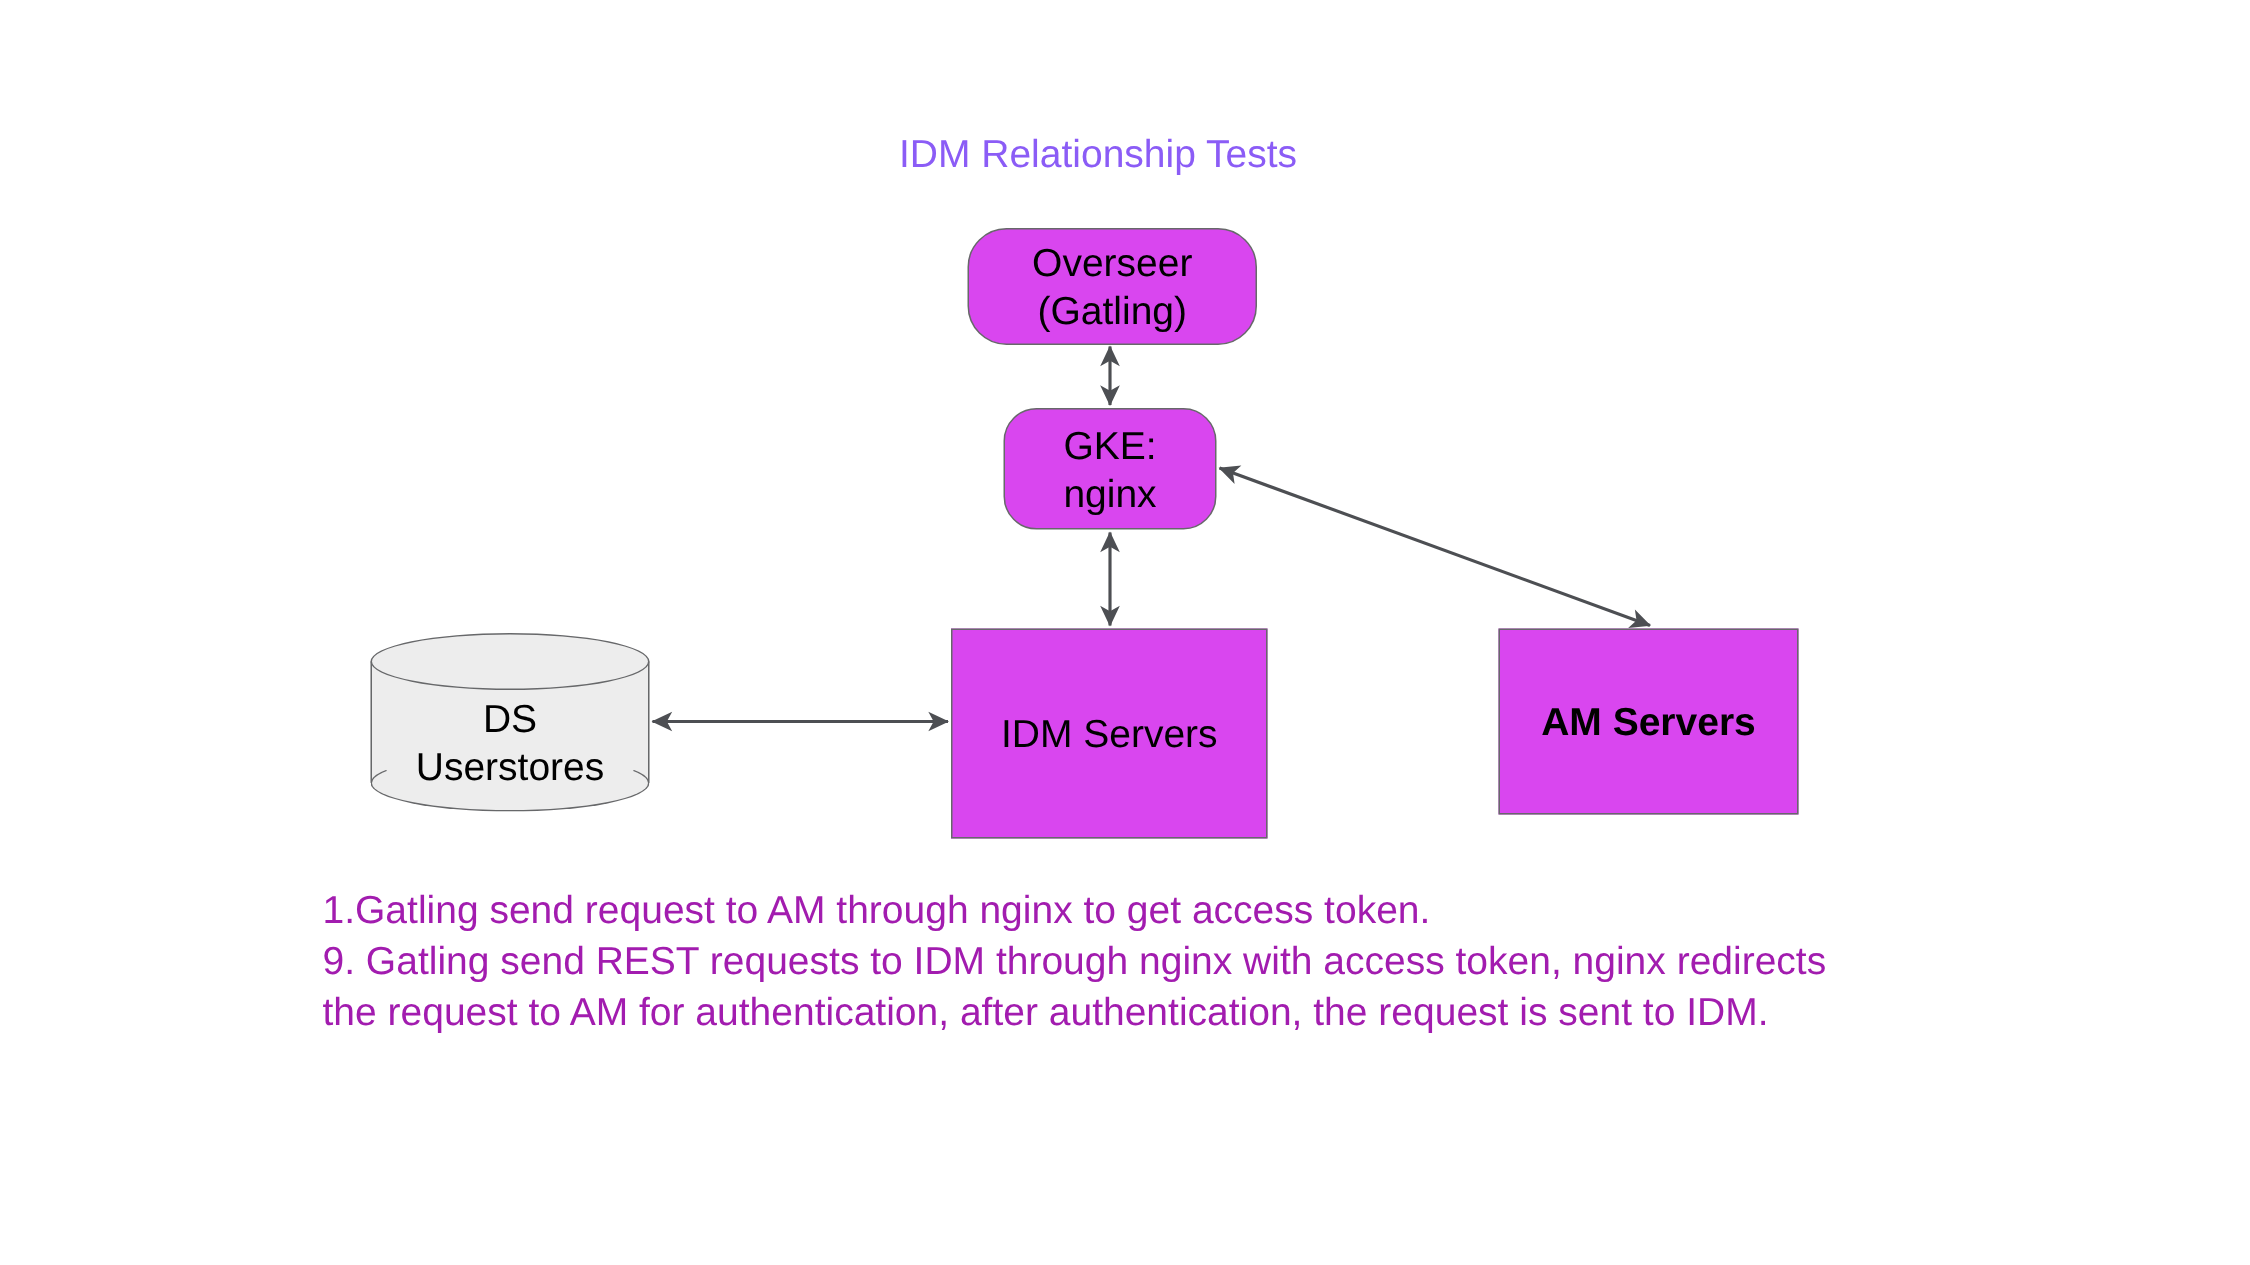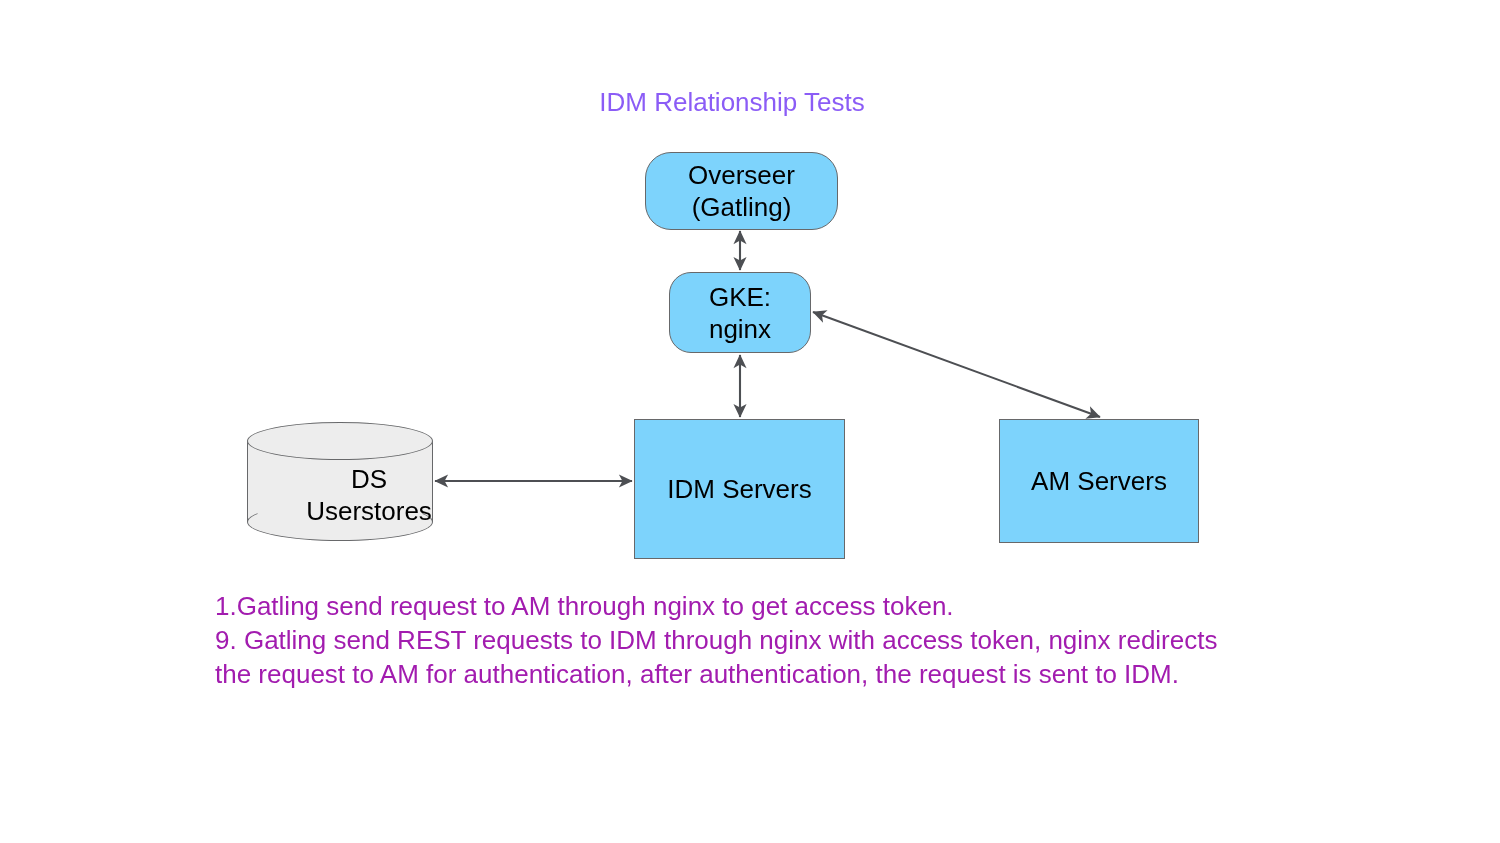--- a/index.html
+++ b/index.html
@@ -35,21 +35,21 @@
     font-size: 26px;
     line-height: 32px;
     color: #8b5cf6;
     white-space: nowrap;
   }
 
   
   .node {
     position: absolute;
     box-sizing: border-box;
-    background: #7dd3fc;
+    background: #d946ef;
     border: 1.6px solid #67686a;
     display: flex;
     align-items: center;
     justify-content: center;
     text-align: center;
     font-size: 26px;
     line-height: 32px;
     color: #000;
   }
   .node .node-label {
@@ -79,20 +79,21 @@
     width: 211px;
     height: 140px;
     border-radius: 0;
   }
   #node-am {
     left: 999px;
     top: 419px;
     width: 200px;
     height: 124px;
     border-radius: 0;
+    font-weight: bold;
   }
 
   
   #node-ds {
     position: absolute;
     left: 247px;
     top: 422px;
     width: 186px;
     height: 119px;
   }
@@ -136,21 +137,20 @@
     top: 26px;
     width: 100%;
     height: 93px;
     display: flex;
     align-items: center;
     justify-content: center;
     text-align: center;
     font-size: 26px;
     line-height: 32px;
     white-space: pre-line;
-    padding-left: 29px;
   }
 
   
   #arrows {
     position: absolute;
     left: 0;
     top: 0;
     width: 1500px;
     height: 843px;
     pointer-events: none;

